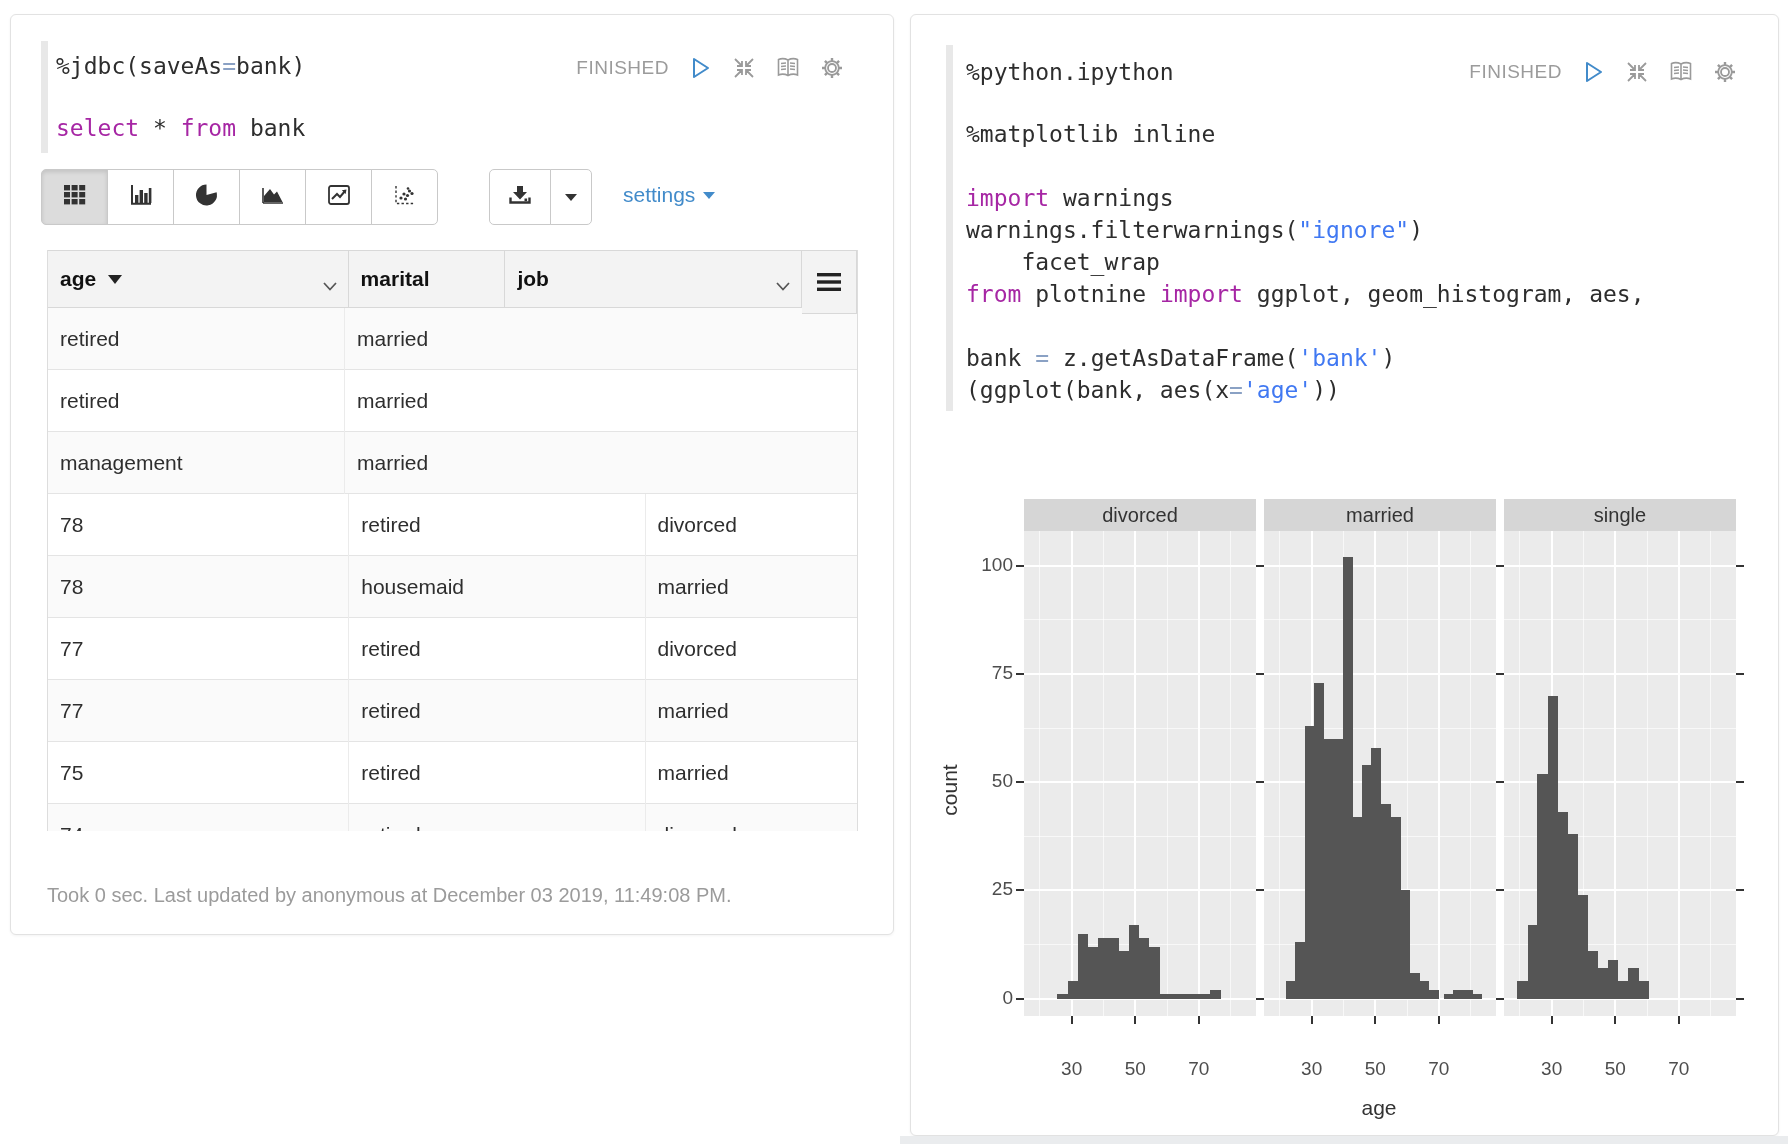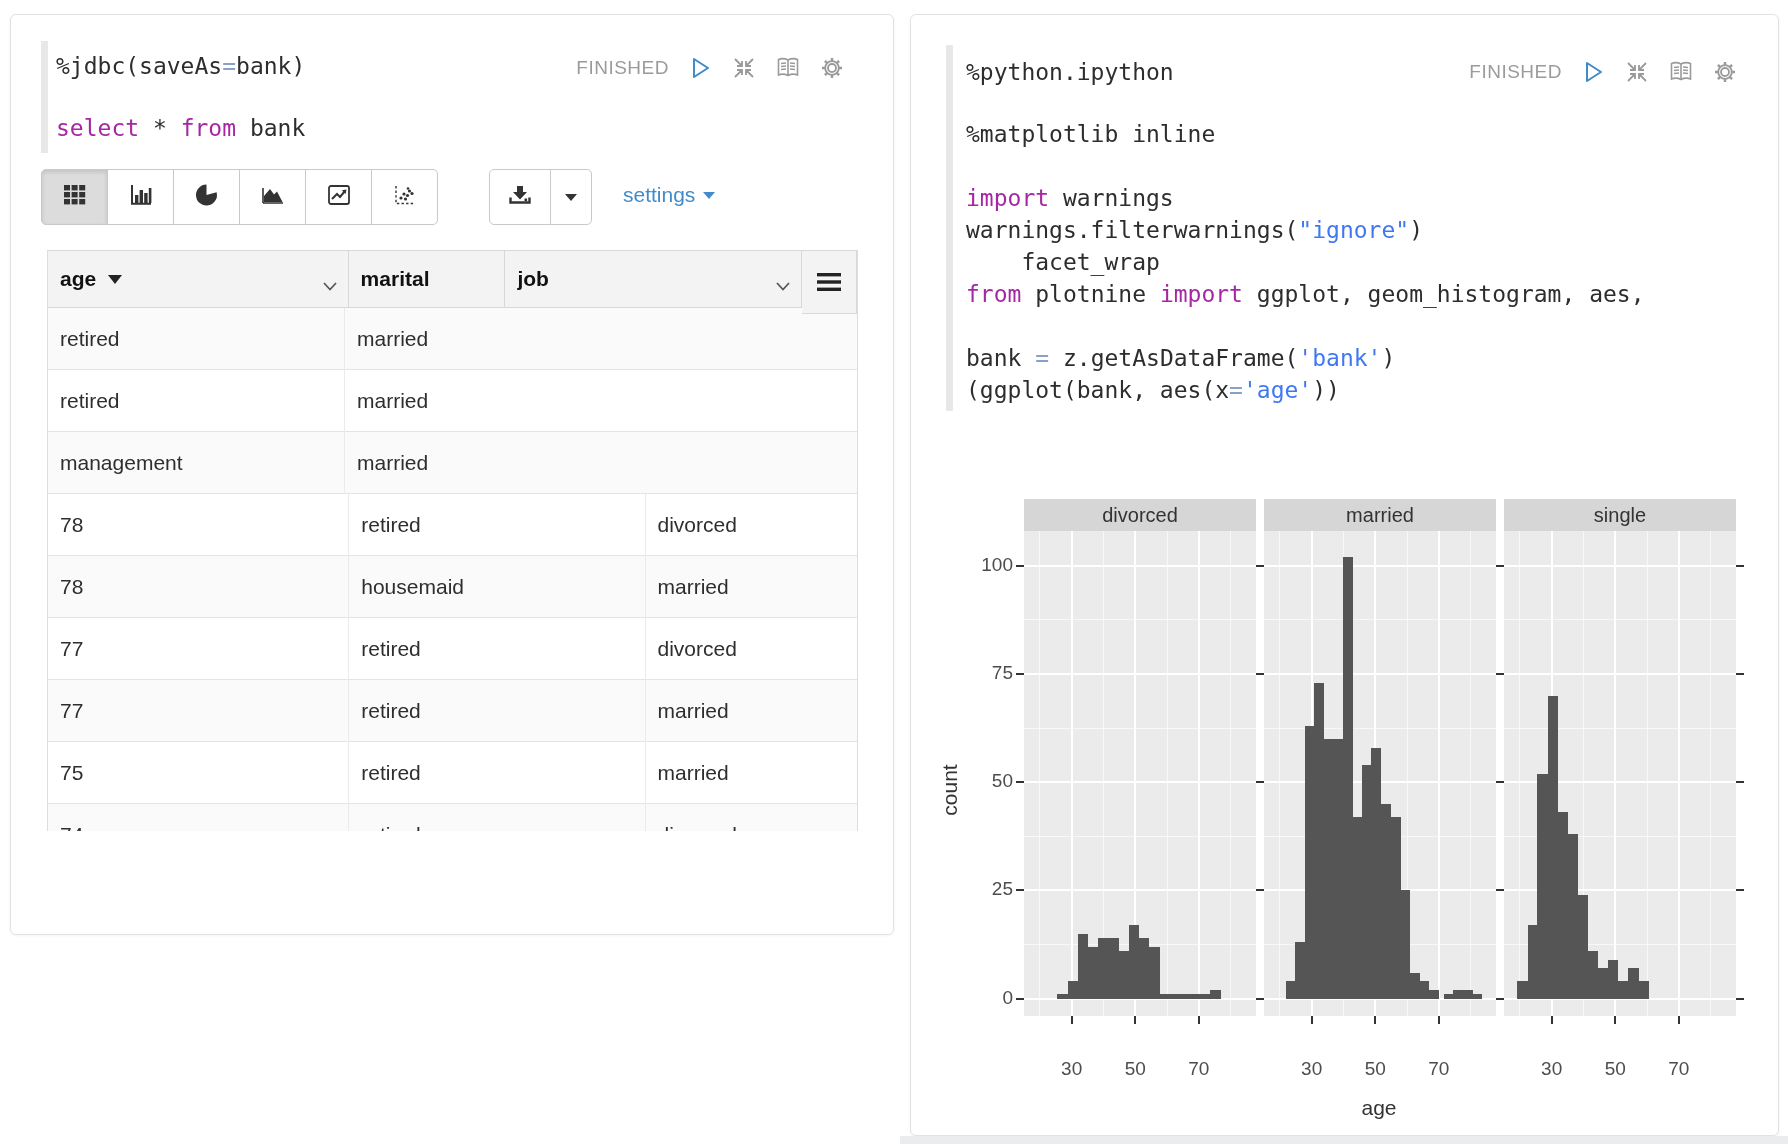--- a/index.html
+++ b/index.html
@@ -231,20 +231,21 @@
         <div class="td" style="width: 297px;">retired</div>
         <div class="td" style="width: 212px;">married</div>
       </div>
       <div class="tr odd">
         <div class="td" style="width: 302px;">74</div>
         <div class="td" style="width: 297px;">retired</div>
         <div class="td" style="width: 212px;">divorced</div>
       </div>
     </div>
 
+  <div class="footer-note" style="left:36px; top:869px;">Took 0 sec. Last updated by anonymous at December 03 2019, 11:49:08 PM.</div>
 </div>
 
 <div class="panel" id="panel-right">
   <div class="gutter" style="left:35px; top:30px; height:366px;"></div>
   <div class="code" style="position:absolute; left:55px; top:44px;">%python.ipython</div>
 
   <div class="status-row" style="right:40px; top:44px;">
     <span class="status-text">FINISHED</span>
     <span class="icon-btn">
         <svg width="26" height="26" viewBox="0 0 26 26">

